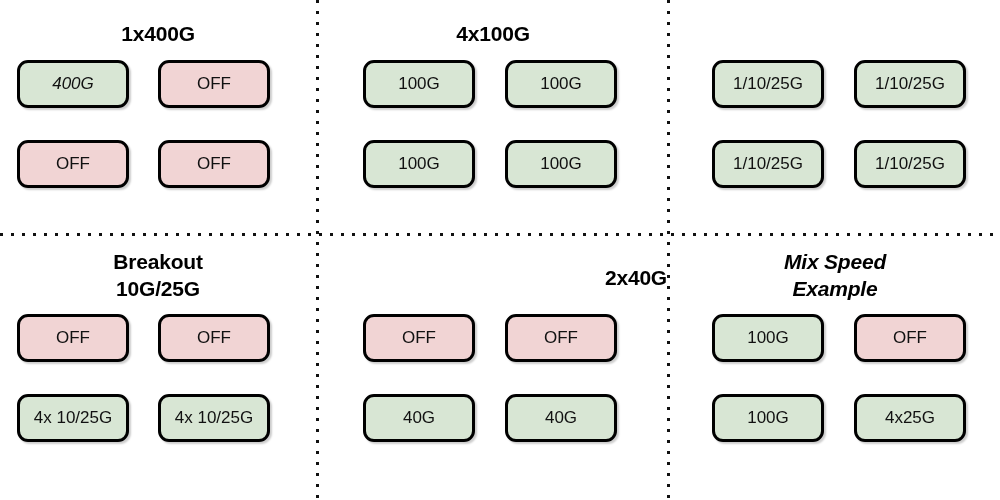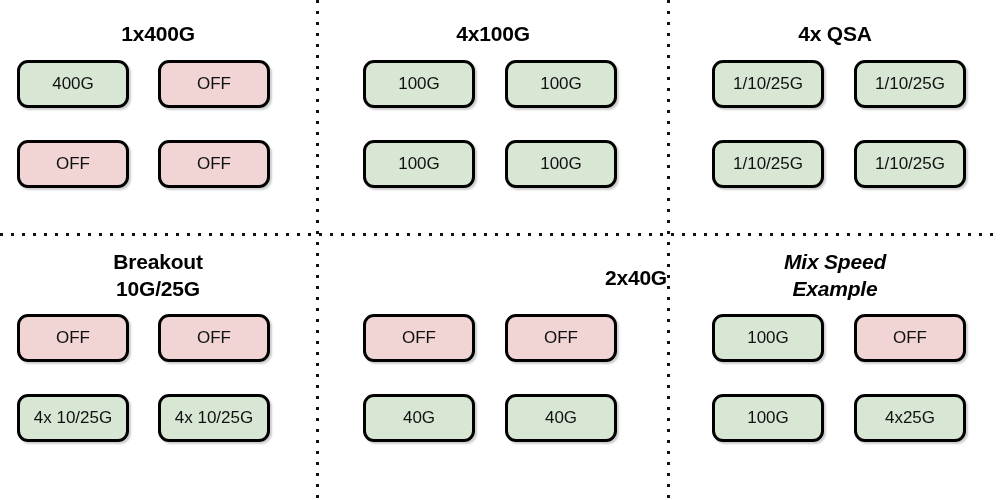--- a/index.html
+++ b/index.html
@@ -89,36 +89,35 @@
 <body>
 
 <div id="canvas">
 
   <div class="divider-v" style="left:316px;"></div>
   <div class="divider-v" style="left:667px;"></div>
   <div class="divider-h" style="top:233px;"></div>
 
   <div class="panel" style="left:0px; top:0px; width:316px; height:233px;">
     <div class="panel-title" style="top:20px;">1x400G</div>
-    <div class="port on" style="left:17px;  top:60px;">400G</div>
+    <div class="port on" style="left:17px;  top:60px;font-style:italic;">400G</div>
     <div class="port off" style="left:158px; top:60px;">OFF</div>
     <div class="port off" style="left:17px;  top:140px;">OFF</div>
     <div class="port off" style="left:158px; top:140px;">OFF</div>
   </div>
 
   <div class="panel" style="left:319px; top:0px; width:348px; height:233px;">
     <div class="panel-title" style="top:20px;">4x100G</div>
     <div class="port on" style="left:44px;  top:60px;">100G</div>
     <div class="port on" style="left:186px; top:60px;">100G</div>
     <div class="port on" style="left:44px;  top:140px;">100G</div>
     <div class="port on" style="left:186px; top:140px;">100G</div>
   </div>
 
   <div class="panel" style="left:670px; top:0px; width:330px; height:233px;">
-    <div class="panel-title" style="top:20px;">4x QSA</div>
     <div class="port on" style="left:42px;  top:60px;">1/10/25G</div>
     <div class="port on" style="left:184px; top:60px;">1/10/25G</div>
     <div class="port on" style="left:42px;  top:140px;">1/10/25G</div>
     <div class="port on" style="left:184px; top:140px;">1/10/25G</div>
   </div>
 
   <div class="panel" style="left:0px; top:236px; width:316px; height:264px;padding-left:44px;">
     <div class="panel-title" style="top:12px;">Breakout
 10G/25G</div>
     <div class="port off" style="left:17px;  top:78px;">OFF</div>

